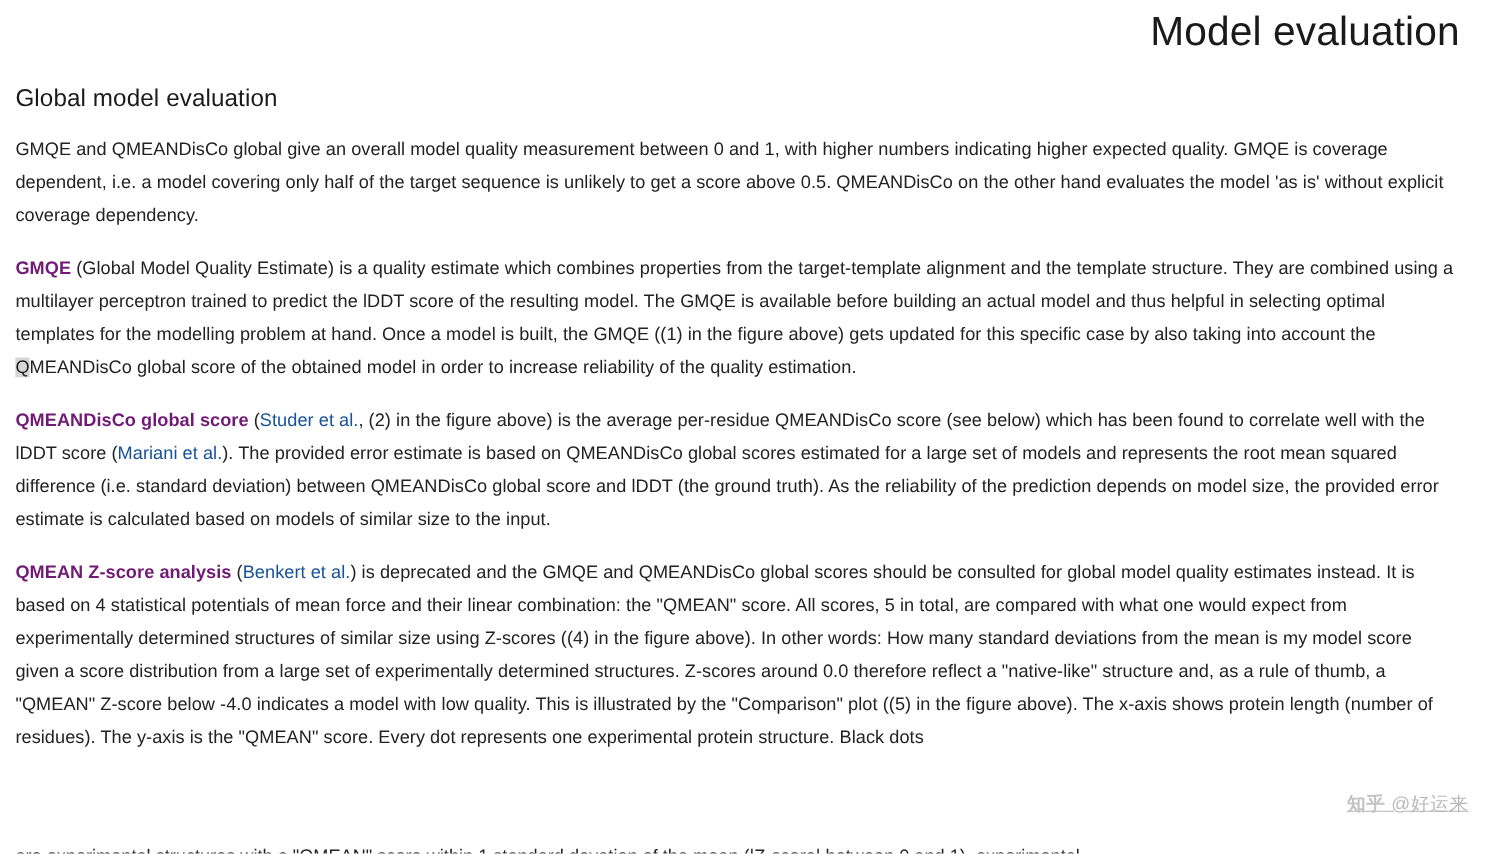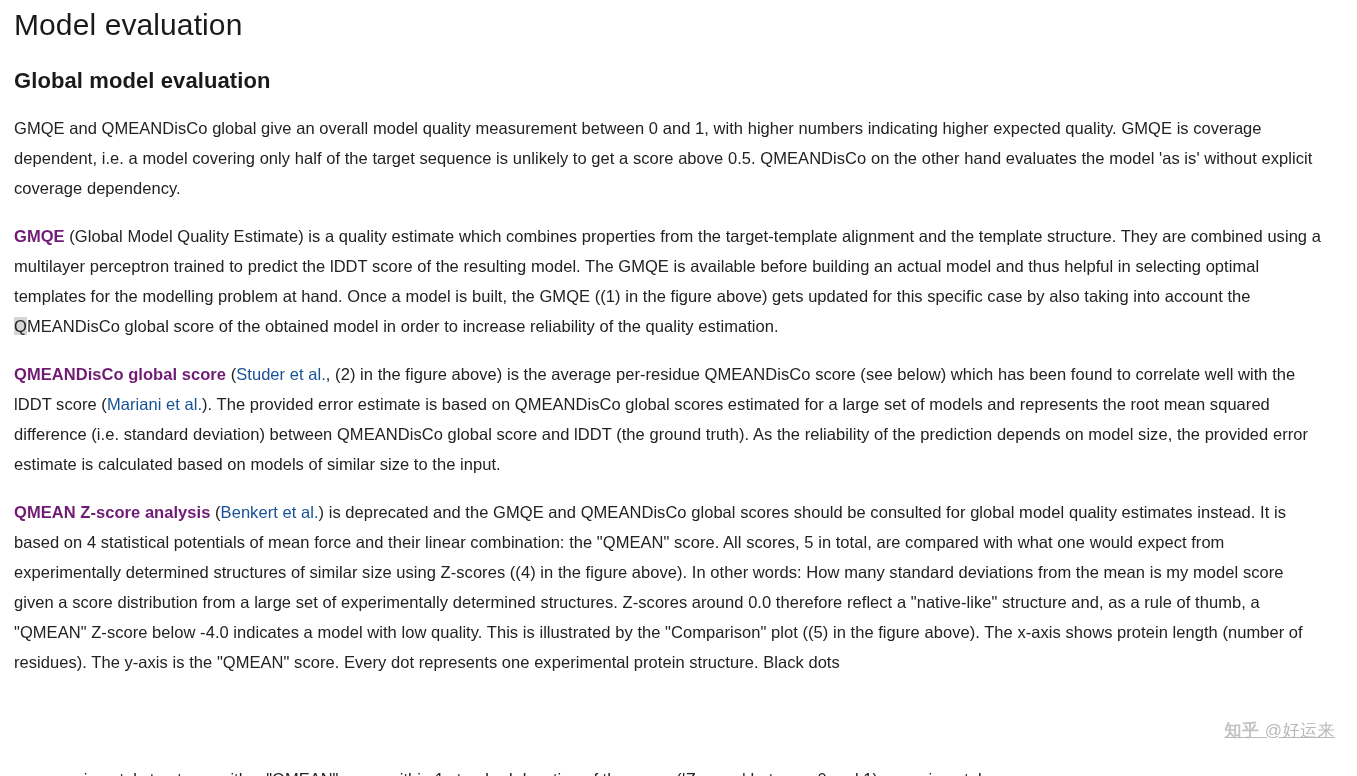--- a/index.html
+++ b/index.html
@@ -16,30 +16,31 @@
     -webkit-font-smoothing: antialiased;
   }
   .page {
     position: relative;
     width: 1357px;
     height: 776px;
     box-sizing: border-box;
     padding: 0 30px 0 14px;
   }
   h1.doc-title {
-    font-size: 30px;
+    font-size: 37px;
     font-weight: 400;
     line-height: 1.25;
     color: #1a1a1a;
     margin: 6px 0 0 0;
     letter-spacing: 0.1px;
+    text-align: right;
   }
   h2.section-title {
     font-size: 22px;
-    font-weight: 700;
+    font-weight: 400;
     color: #1a1a1a;
     margin: 24px 0 16px 0;
     letter-spacing: 0.1px;
   }
   p.para {
     font-size: 16.5px;
     line-height: 30px;
     color: #222222;
     margin: 18px 0 0 0;
     text-align: left;

